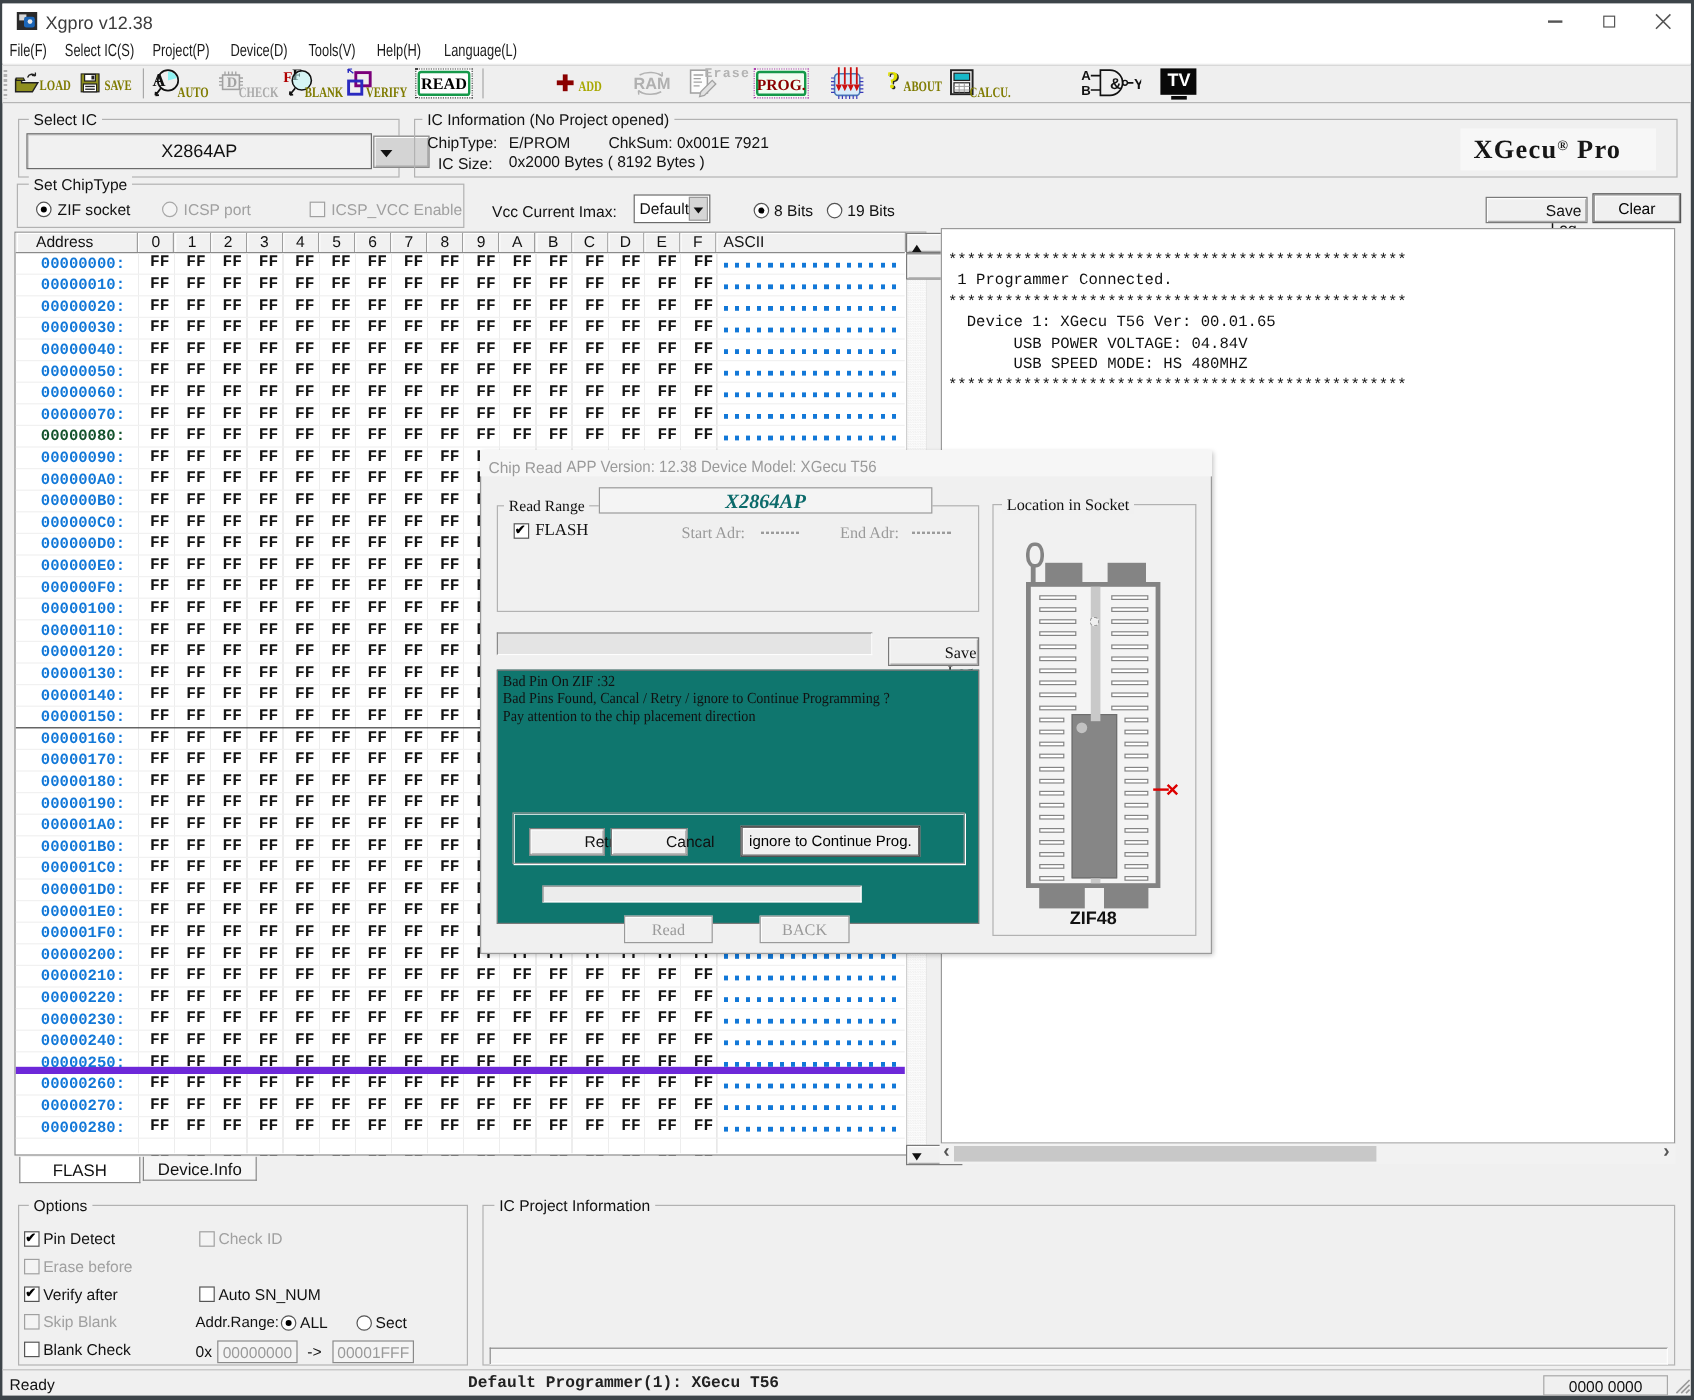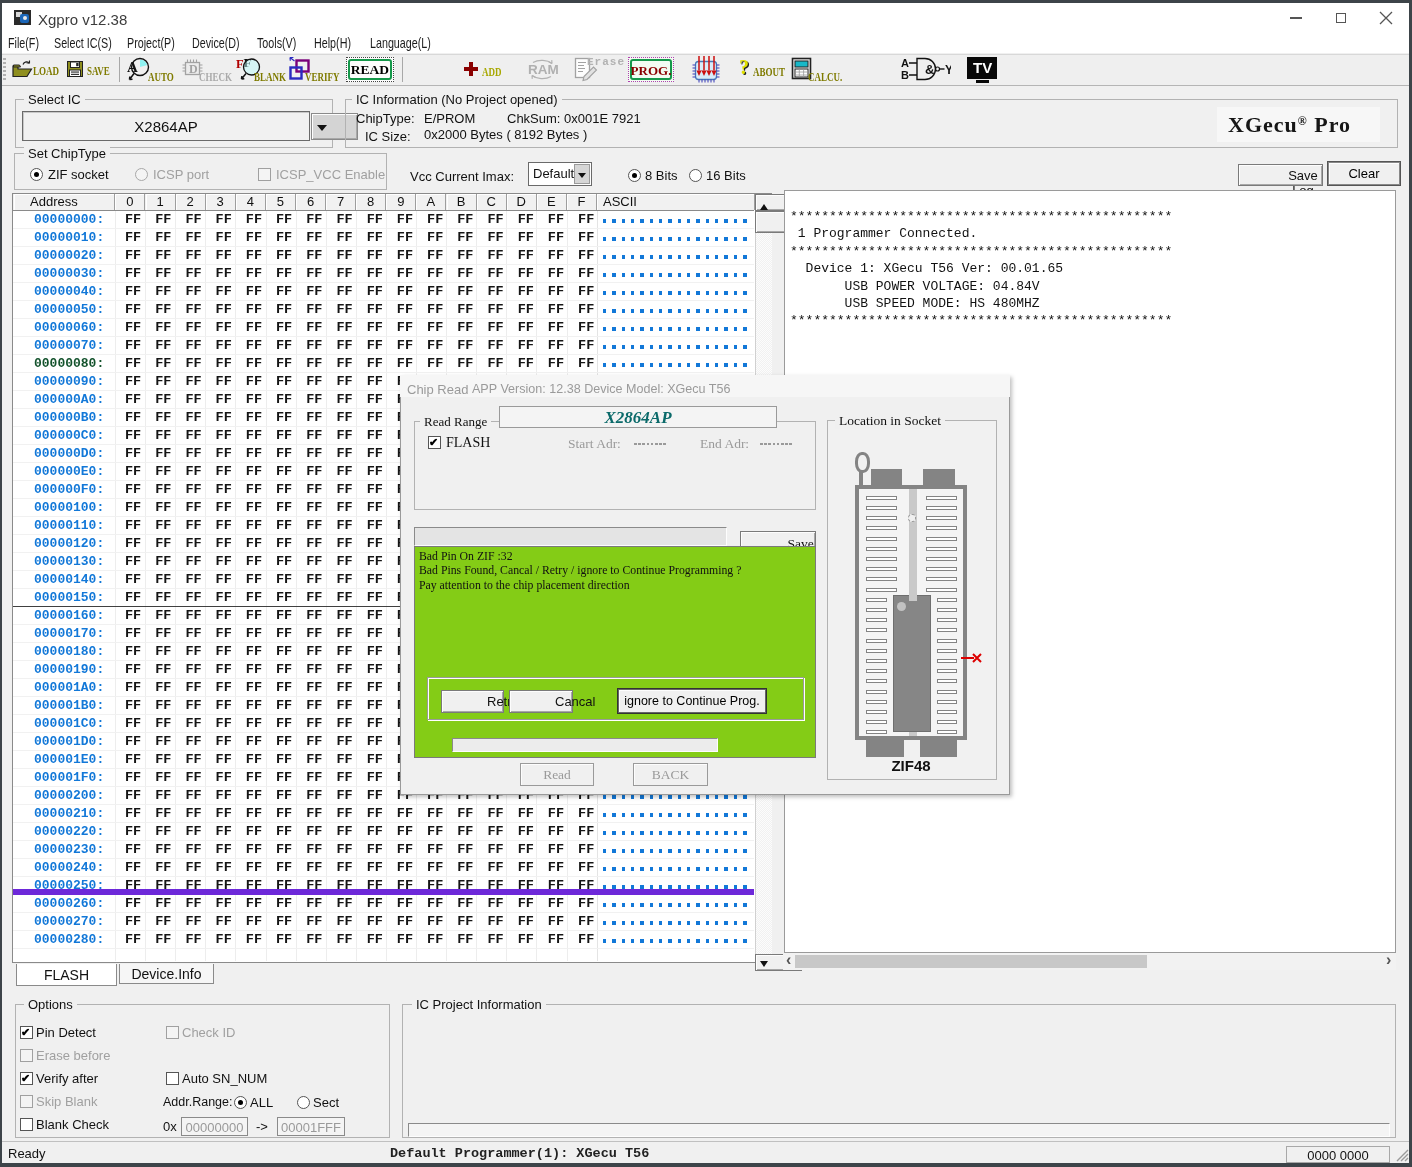--- a/index.html
+++ b/index.html
@@ -186,21 +186,21 @@
 <div class="abs" style="left:4px;top:3px;font-size:13px;color:#111;">Default</div>
 <div class="abs" style="left:45px;top:1px;width:16px;height:20px;background:#d6d6d6;border:1px solid #9a9a9a;">
       <div class="abs" style="left:3px;top:8px;width:0;height:0;border:4px solid transparent;border-top:5px solid #111;"></div>
     </div>
   </div>
 <div class="rad" style="left:628px;top:169px;">
     <div class="dot"></div>
   </div>
 <div class="lbl" style="left:645px;top:168px;">8 Bits</div>
 <div class="rad" style="left:689px;top:169px;"></div>
-<div class="lbl" style="left:706px;top:168px;">16 Bits</div>
+<div class="lbl" style="left:706px;top:168px;">19 Bits</div>
 <div class="btn" style="left:1238px;top:164px;width:85px;height:22px;padding-top:3px;">Save Log</div>
 <div class="abs" style="left:1327px;top:161px;width:74px;height:25px;border:1px solid #555;background:#f0f0f0;box-shadow:inset 0 0 0 1px #888, inset 2px 2px 0 #fdfdfd;text-align:center;padding-top:4px;font-size:13px;">Clear</div>
 <div class="abs" style="left:12px;top:193px;width:760px;height:770px;border:1px solid #8a8a8a;background:#fff;"></div>
 <div class="abs" style="left:13px;top:194px;width:741px;height:17px;background:#f1f1f1;border-bottom:1px solid #8a8a8a;"></div>
 <div class="abs" style="left:14px;top:194px;width:101.4px;height:16px;border-right:1px solid #9e9e9e;box-shadow:inset 1px 1px 0 #fff;font-size:13px;color:#111;text-align:left;padding-left:16px;line-height:16px;">Address</div>
 <div class="abs" style="left:115.4px;top:194px;width:30.1px;height:16px;border-right:1px solid #9e9e9e;box-shadow:inset 1px 1px 0 #fff;font-size:13px;color:#111;text-align:center;line-height:16px;">0</div>
 <div class="abs" style="left:145.5px;top:194px;width:30.1px;height:16px;border-right:1px solid #9e9e9e;box-shadow:inset 1px 1px 0 #fff;font-size:13px;color:#111;text-align:center;line-height:16px;">1</div>
 <div class="abs" style="left:175.6px;top:194px;width:30.1px;height:16px;border-right:1px solid #9e9e9e;box-shadow:inset 1px 1px 0 #fff;font-size:13px;color:#111;text-align:center;line-height:16px;">2</div>
 <div class="abs" style="left:205.7px;top:194px;width:30.1px;height:16px;border-right:1px solid #9e9e9e;box-shadow:inset 1px 1px 0 #fff;font-size:13px;color:#111;text-align:center;line-height:16px;">3</div>
 <div class="abs" style="left:235.79999999999998px;top:194px;width:30.1px;height:16px;border-right:1px solid #9e9e9e;box-shadow:inset 1px 1px 0 #fff;font-size:13px;color:#111;text-align:center;line-height:16px;">4</div>
@@ -507,21 +507,21 @@
 <div class="cb" style="left:428px;top:436px;">
     <div class="chk">✔</div>
   </div>
 <div class="abs serif" style="left:446px;top:435px;font-size:14px;color:#111;">FLASH</div>
 <div class="abs serif" style="left:568px;top:436px;font-size:13.5px;color:#9a9a9a;">Start Adr:</div>
 <div class="abs" style="left:634px;top:443px;width:33px;height:2px;background:repeating-linear-gradient(90deg,#9a9a9a 0 2.7px,transparent 2.7px 4.2px);"></div>
 <div class="abs serif" style="left:700px;top:436px;font-size:13.5px;color:#9a9a9a;">End Adr:</div>
 <div class="abs" style="left:760px;top:443px;width:33px;height:2px;background:repeating-linear-gradient(90deg,#9a9a9a 0 2.7px,transparent 2.7px 4.2px);"></div>
 <div class="sunk" style="left:414px;top:527px;width:313px;height:19px;background:#e4e4e4;"></div>
 <div class="btn serif" style="left:740px;top:531px;width:76px;height:24px;padding-top:4px;font-size:13.5px;">Save Log</div>
-<div class="abs" style="left:414px;top:546px;width:402px;height:212px;border:1px solid #7a7a7a;background:#84cc16;">
+<div class="abs" style="left:414px;top:558px;width:402px;height:212px;border:1px solid #7a7a7a;background:#0f766e;">
 <div class="serif" style="position:absolute;left:4px;top:2px;font-size:12.8px;color:#111;line-height:14.3px;transform:scaleX(0.92);transform-origin:0 0;white-space:nowrap;">Bad Pin On ZIF :32<br>Bad Pins Found, Cancal / Retry / ignore to Continue Programming ?<br>Pay attention to the chip placement direction</div>
   </div>
 <div class="abs" style="left:427px;top:677px;width:377px;height:43px;border:1px solid #9a9a9a;box-shadow:inset 1px 1px 0 #fff, 1px 1px 0 #fff;"></div>
 <div class="btn" style="left:441px;top:690px;width:63px;height:23px;padding-top:3px;">Retry</div>
 <div class="btn" style="left:509px;top:690px;width:64px;height:23px;padding-top:3px;">Cancal</div>
 <div class="abs" style="left:617px;top:688px;width:150px;height:26px;border:1px solid #333;box-shadow:inset 0 0 0 1px #666, inset 2px 2px 0 #fdfdfd;background:#f0f0f0;text-align:center;font-size:12.5px;padding-top:5px;">ignore to Continue Prog.</div>
 <div class="sunk" style="left:452px;top:738px;width:266px;height:14px;background:#ececec;"></div>
 <div class="btnd serif" style="left:520px;top:763px;width:74px;height:23px;padding-top:3px;font-size:13.5px;">Read</div>
 <div class="btnd serif" style="left:633px;top:763px;width:75px;height:23px;padding-top:3px;font-size:13.5px;">BACK</div>
 <div class="gb" style="left:827px;top:420px;width:170px;height:360px;background:#f1f1f1;"></div>

